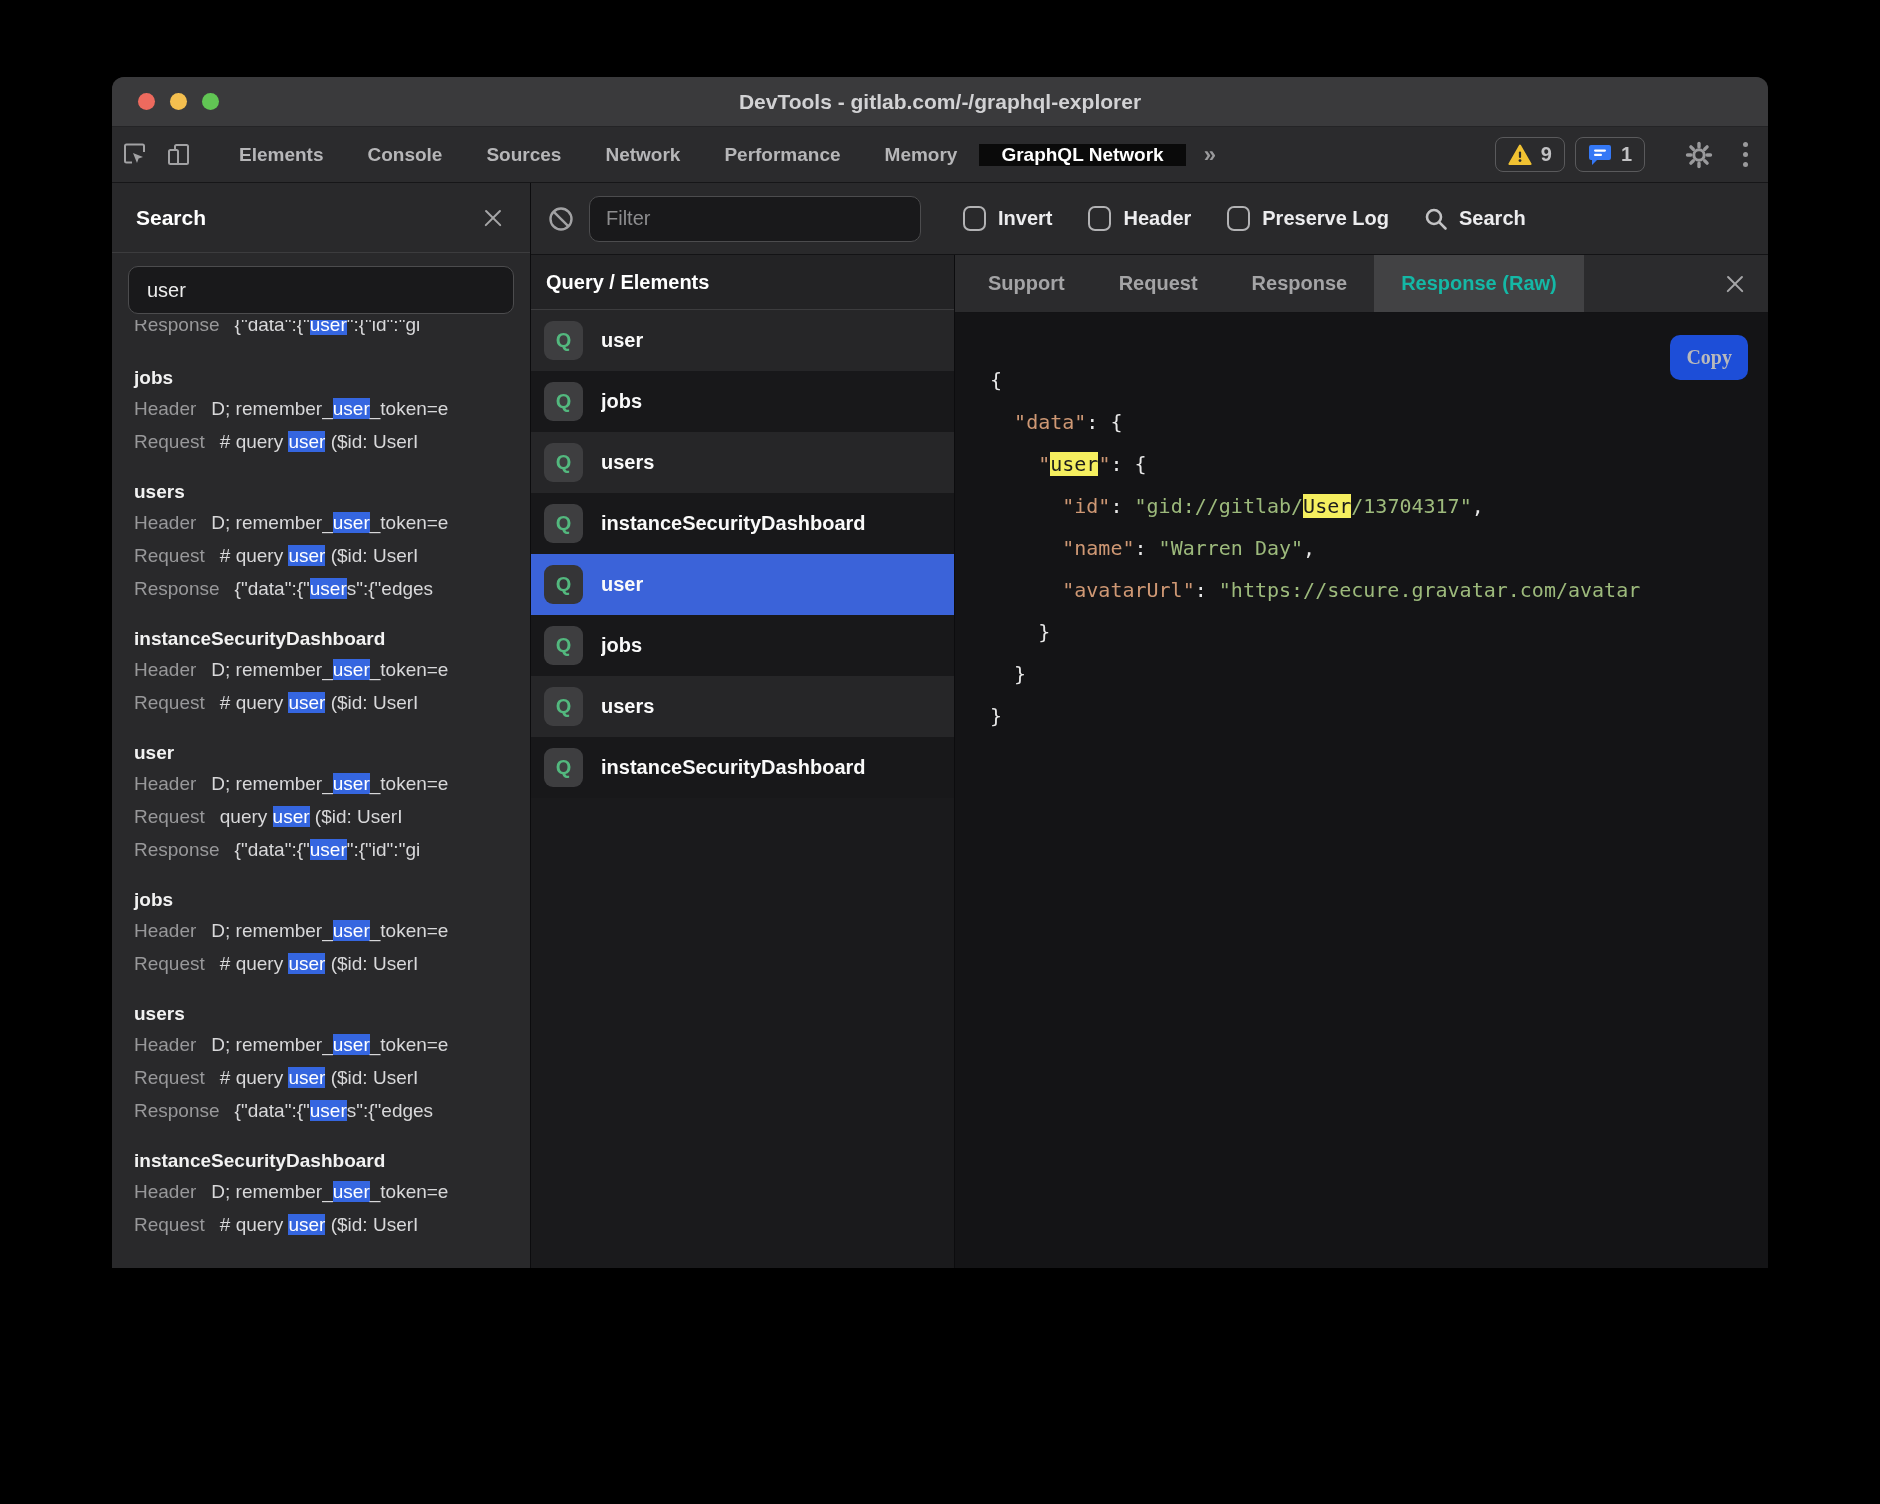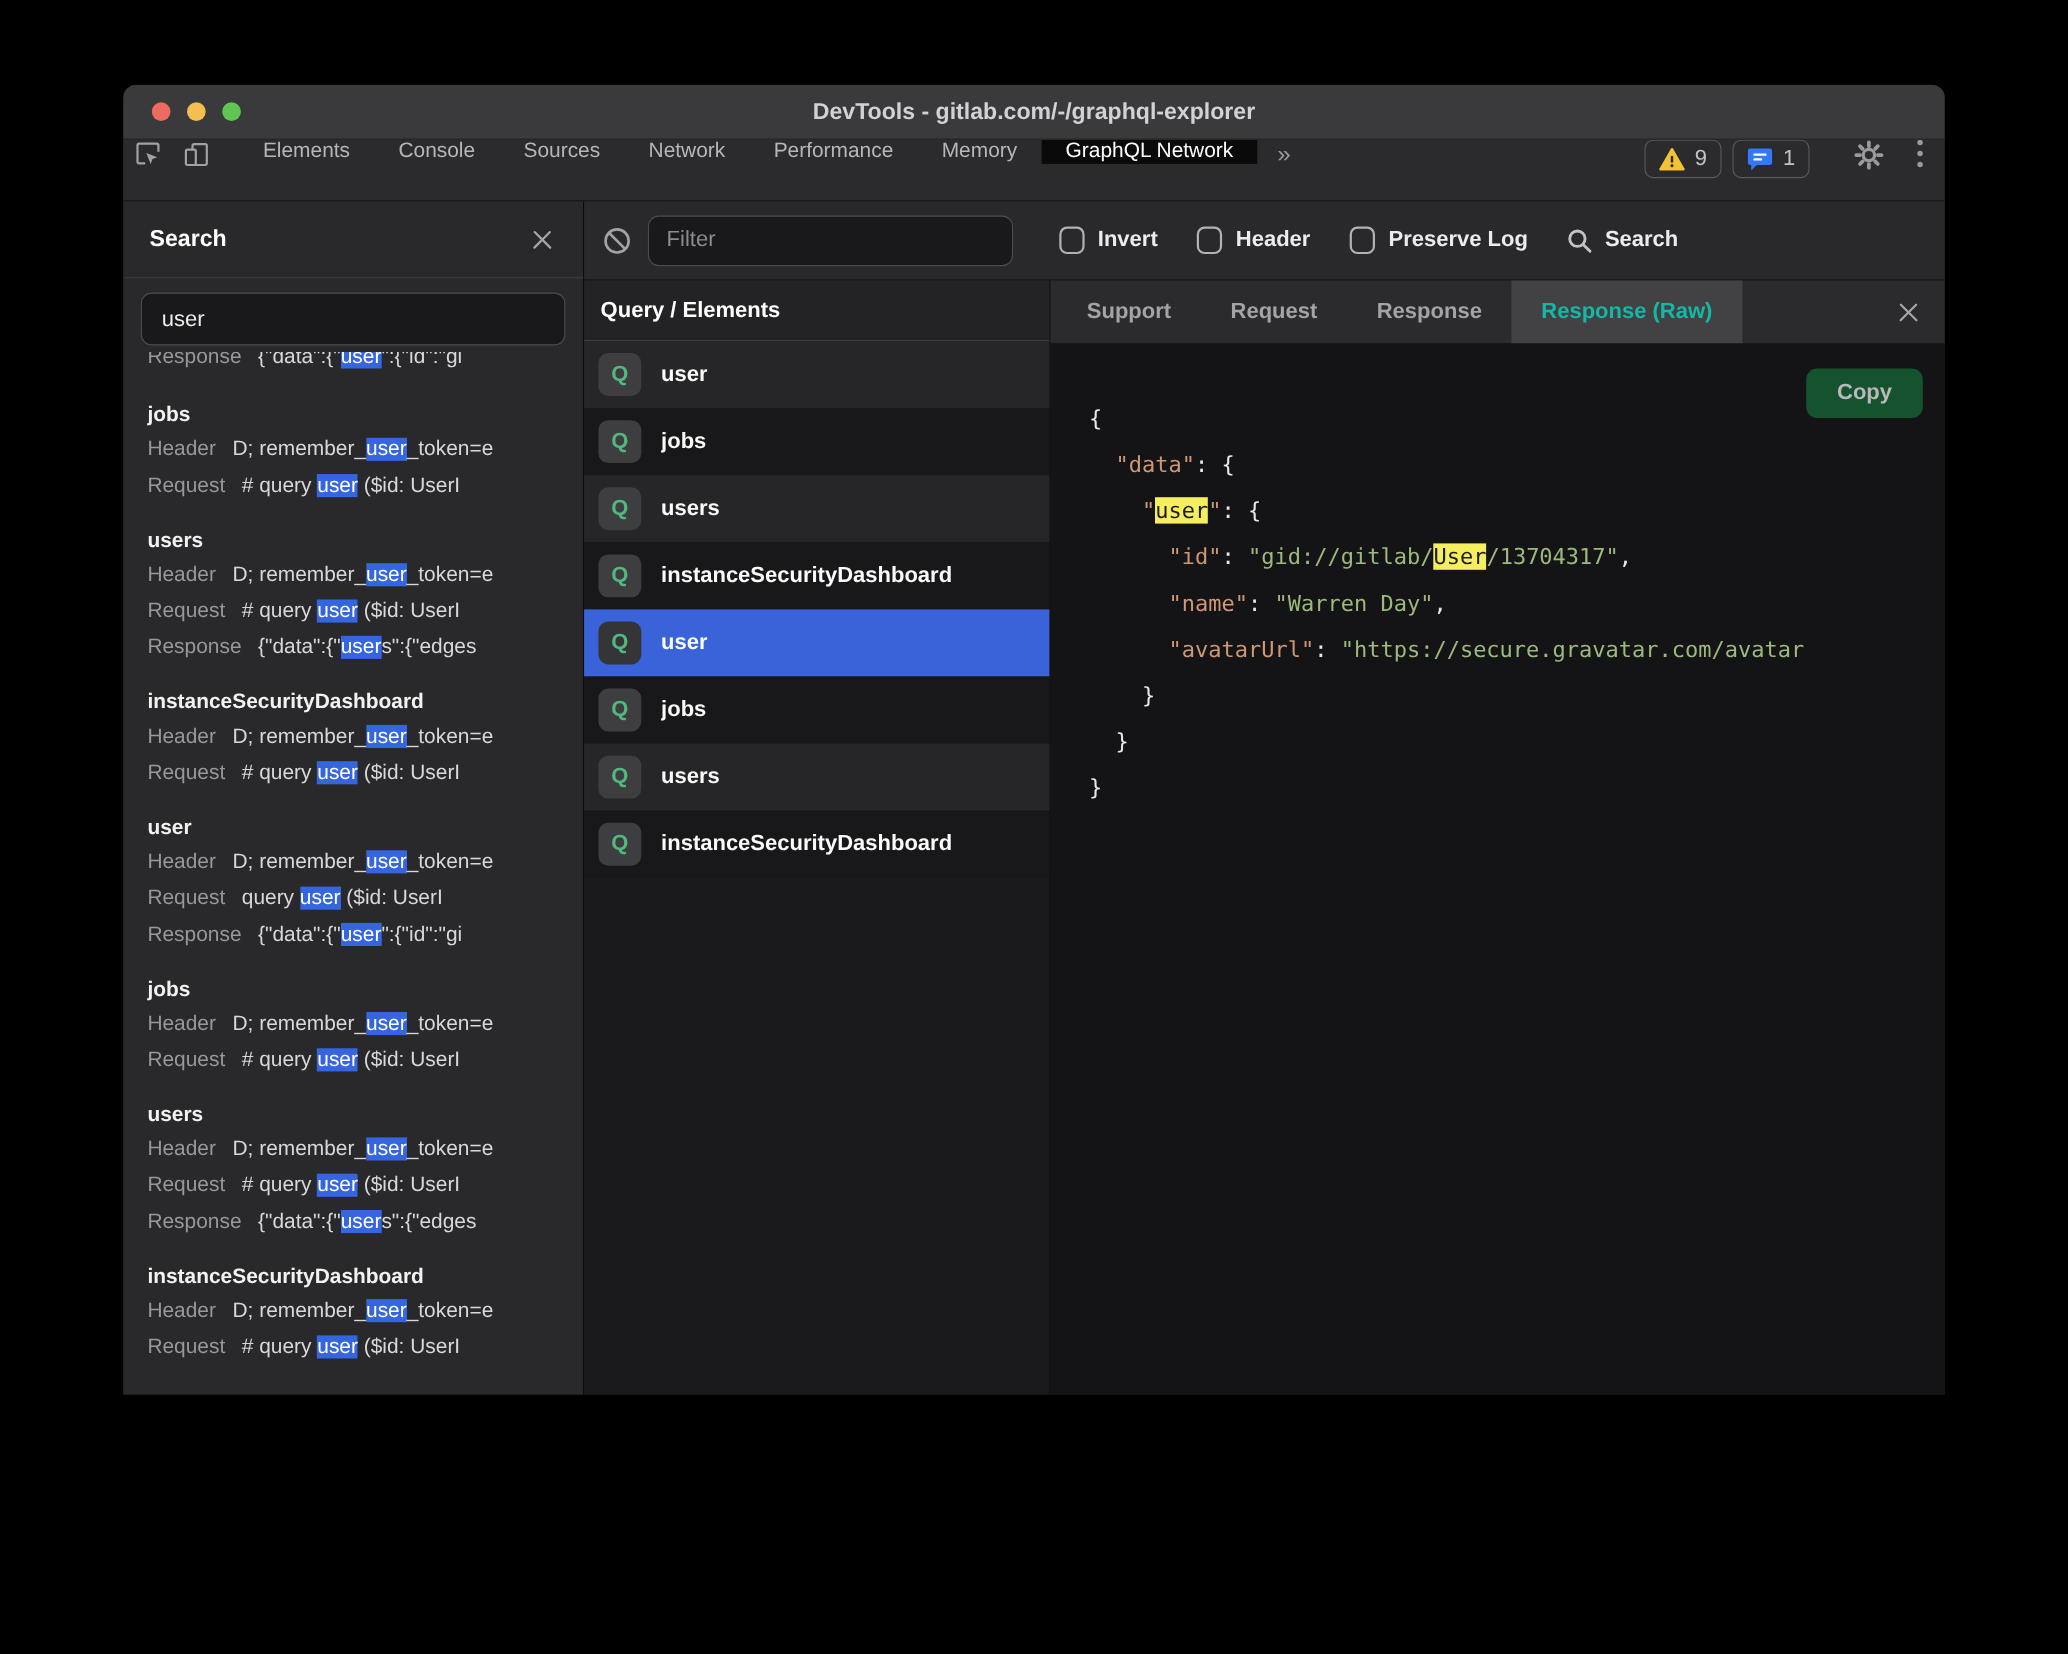--- a/index.html
+++ b/index.html
@@ -14,21 +14,21 @@
   .window{position:absolute;left:112px;top:77px;width:1656px;height:1278px;background:#1e1e20;border-radius:12px;overflow:hidden;display:flex;flex-direction:column;}
 
   
   .titlebar{position:relative;height:50px;flex:0 0 50px;background:#3a3a3c;display:flex;align-items:center;justify-content:center;border-bottom:1px solid #242426;}
   .lights{position:absolute;left:26px;top:0;height:100%;display:flex;align-items:center;gap:15px;}
   .light{width:17px;height:17px;border-radius:50%;}
   .light.red{background:#ed6a5e;} .light.yellow{background:#f4bf4f;} .light.green{background:#61c554;}
   .title{font-size:21px;font-weight:bold;color:#d2d2d4;}
 
   
-  .tabrow{height:56px;flex:0 0 56px;background:#2b2b2d;display:flex;align-items:flex-start;border-bottom:1px solid #161618;}
+  .tabrow{height:56px;flex:0 0 56px;background:#2b2b2d;display:flex;align-items:center;border-bottom:1px solid #161618;font-weight:bold;}
   .trow-icon{display:flex;align-items:center;justify-content:center;width:44px;color:#a2a2a4;}
   .vsep{width:1px;background:#4a4a4c;margin:14px 8px;}
   #tabs{display:flex;align-items:stretch;}
   .tab{display:flex;align-items:center;padding:0 22px;font-size:19px;color:#b6b6b8;cursor:default;}
   .tab.active{background:#0a0a0a;color:#fff;}
   .tab-more{display:flex;align-items:center;padding:0 18px;font-size:22px;color:#9a9a9c;}
   .trow-spacer{flex:1;}
   .badges{display:flex;align-items:center;gap:10px;margin-right:14px;}
   .badge{display:flex;align-items:center;gap:9px;border:1px solid #5a5a5c;border-radius:8px;padding:5px 12px;color:#c2c2c4;font-size:20px;}
   .gearwrap,.kebabwrap{display:flex;align-items:center;justify-content:center;width:46px;color:#9a9a9c;}
@@ -82,21 +82,21 @@
   .qlabel{font-size:20px;font-weight:bold;color:#fafafa;white-space:nowrap;overflow:hidden;}
 
   
   .detailpanel{flex:1;display:flex;flex-direction:column;min-width:0;}
   .dp-tabs{height:58px;flex:0 0 58px;background:#2b2b2d;display:flex;align-items:stretch;border-bottom:1px solid #131315;}
   #dtabs{display:flex;align-items:stretch;flex:1;padding-left:6px;}
   .dtab{display:flex;align-items:center;padding:0 27px;font-size:20px;font-weight:bold;color:#a4a4a6;cursor:pointer;}
   .dtab.active{background:#424244;color:#14b8a6;}
   .dp-close{display:flex;align-items:center;padding:0 22px;}
   .dp-content{flex:1;position:relative;background:#141416;min-height:0;overflow:hidden;}
-  .copybtn{position:absolute;top:22px;right:20px;background:#14532d;border:none;border-radius:10px;color:#b9b9bb;font-size:20px;font-weight:bold;padding:11px 28px;font-family:Liberation Sans, sans-serif;cursor:pointer;}
+  .copybtn{position:absolute;top:22px;right:20px;background:#1d4ed8;border:none;border-radius:10px;color:#b9b9bb;font-size:20px;font-weight:bold;padding:11px 16px;font-family:Liberation Serif, serif;cursor:pointer;}
   .code{padding:46px 0 0 35px;font-family:"DejaVu Sans Mono",monospace;font-size:20px;line-height:42px;}
   .code .ln{white-space:pre;overflow:hidden;}
   .code .p{color:#e8e8e8;} .code .k{color:var(--json-key);} .code .s{color:var(--json-str);}
   .code .h{background:var(--hl-yellow);color:#1c1c1c;}
   .support{position:absolute;right:26px;bottom:14px;font-size:24px;font-weight:bold;color:#b9b9bb;cursor:pointer;}
 </style>
 </head>
 <body>
 
 <div class="stage">

